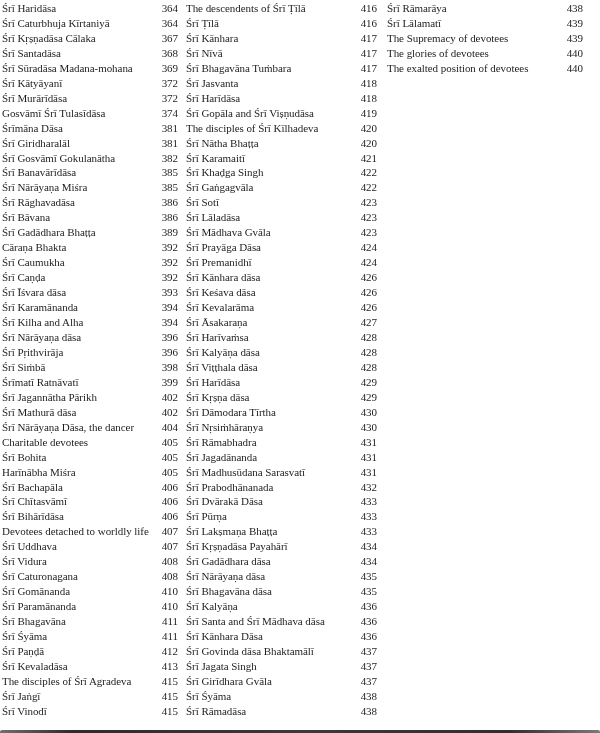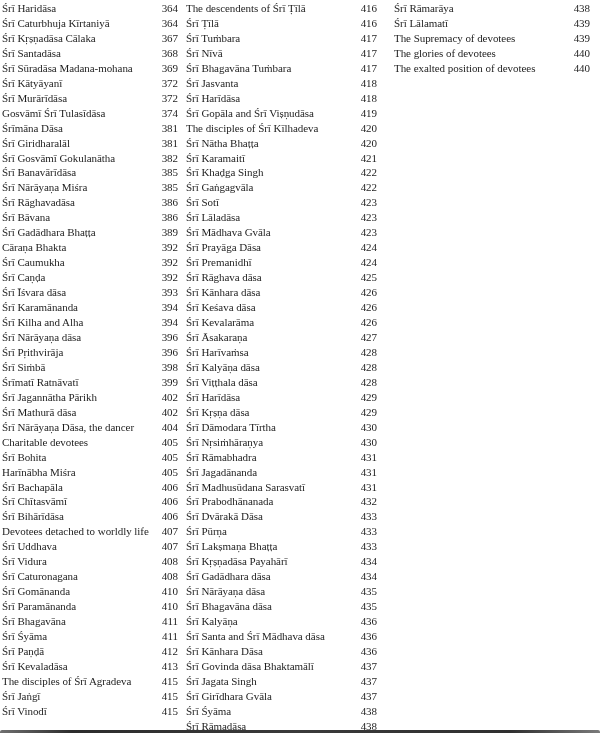--- a/index.html
+++ b/index.html
@@ -19,21 +19,21 @@
   .columns {
     display: flex;
     padding: 1px 8px 0 2px;
   }
   .col {
     display: flex;
     flex-direction: column;
   }
   .col-1 { width: 176px; }
   .col-2 { width: 191px; margin-left: 8px; }
-  .col-3 { width: 196px; margin-left: 17px; }
+  .col-3 { width: 196px; margin-left: 10px; }
   .row {
     display: flex;
     justify-content: space-between;
     align-items: baseline;
     height: 14.96px;
     line-height: 14.96px;
     font-size: 11px;
     letter-spacing: -0.05px;
   }
   .title {
@@ -257,21 +257,21 @@
     <div class="col col-2">
         <div class="row">
           <span class="title">The descendents of Śrī Ṭīlā</span>
           <span class="pagenum">416</span>
         </div>
         <div class="row">
           <span class="title">Śrī Ṭīlā</span>
           <span class="pagenum">416</span>
         </div>
         <div class="row">
-          <span class="title">Śrī Tuṁbara</span>
+          <span class="title">Śrī Kānhara</span>
           <span class="pagenum">417</span>
         </div>
         <div class="row">
           <span class="title">Śrī Nīvā</span>
           <span class="pagenum">417</span>
         </div>
         <div class="row">
           <span class="title">Śrī Bhagavāna Tuṁbara</span>
           <span class="pagenum">417</span>
         </div>
@@ -319,24 +319,20 @@
           <span class="title">Śrī Mādhava Gvāla</span>
           <span class="pagenum">423</span>
         </div>
         <div class="row">
           <span class="title">Śrī Prayāga Dāsa</span>
           <span class="pagenum">424</span>
         </div>
         <div class="row">
           <span class="title">Śrī Premanidhī</span>
           <span class="pagenum">424</span>
-        </div>
-        <div class="row">
-          <span class="title">Śrī Rāghava dāsa</span>
-          <span class="pagenum">425</span>
         </div>
         <div class="row">
           <span class="title">Śrī Kānhara dāsa</span>
           <span class="pagenum">426</span>
         </div>
         <div class="row">
           <span class="title">Śrī Keśava dāsa</span>
           <span class="pagenum">426</span>
         </div>
         <div class="row">

